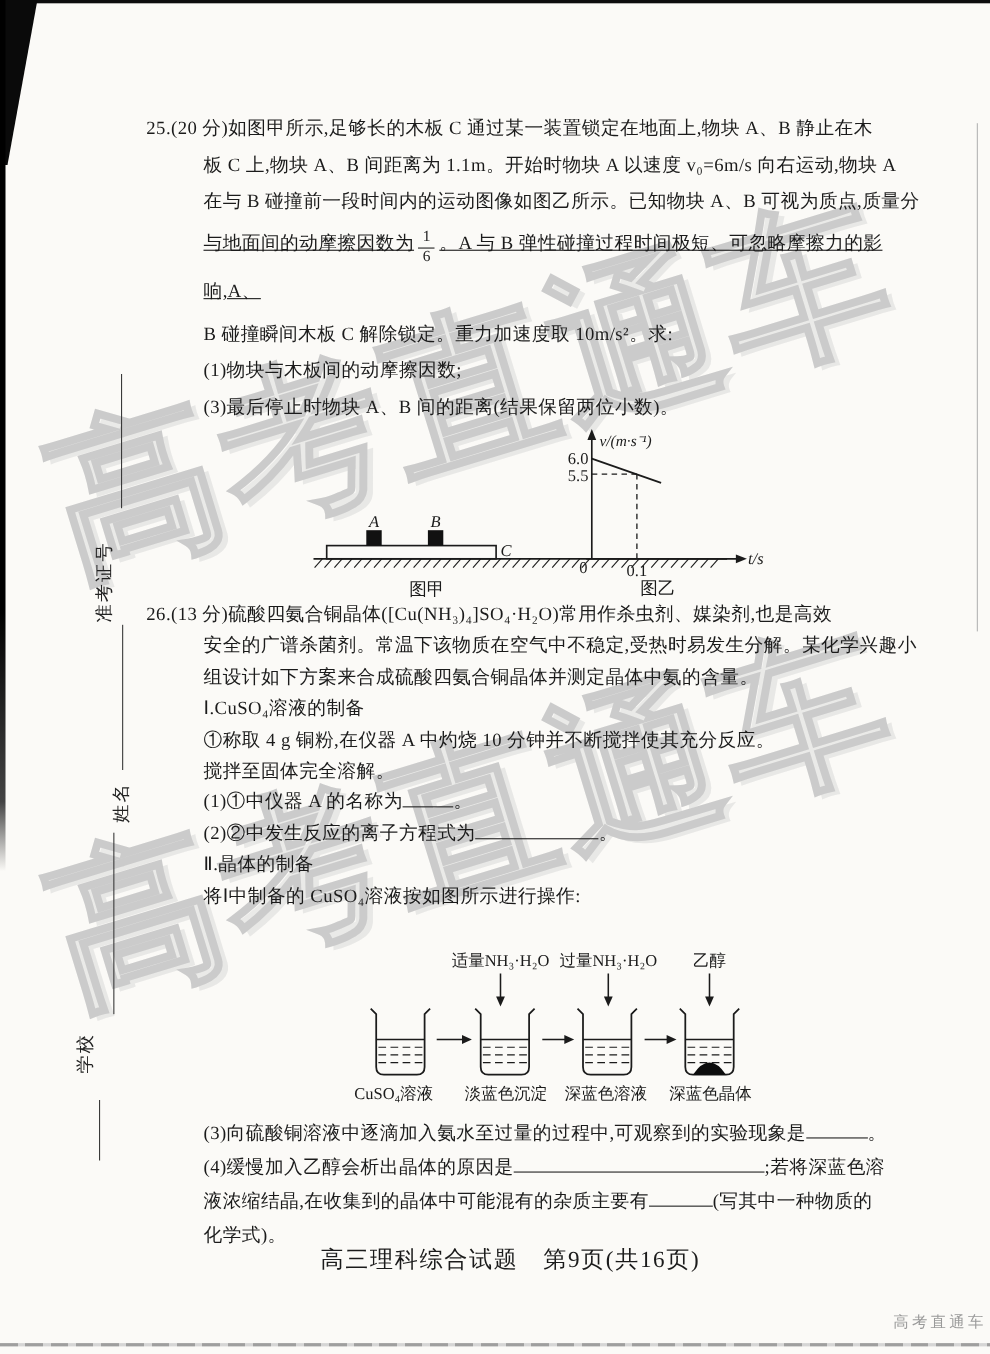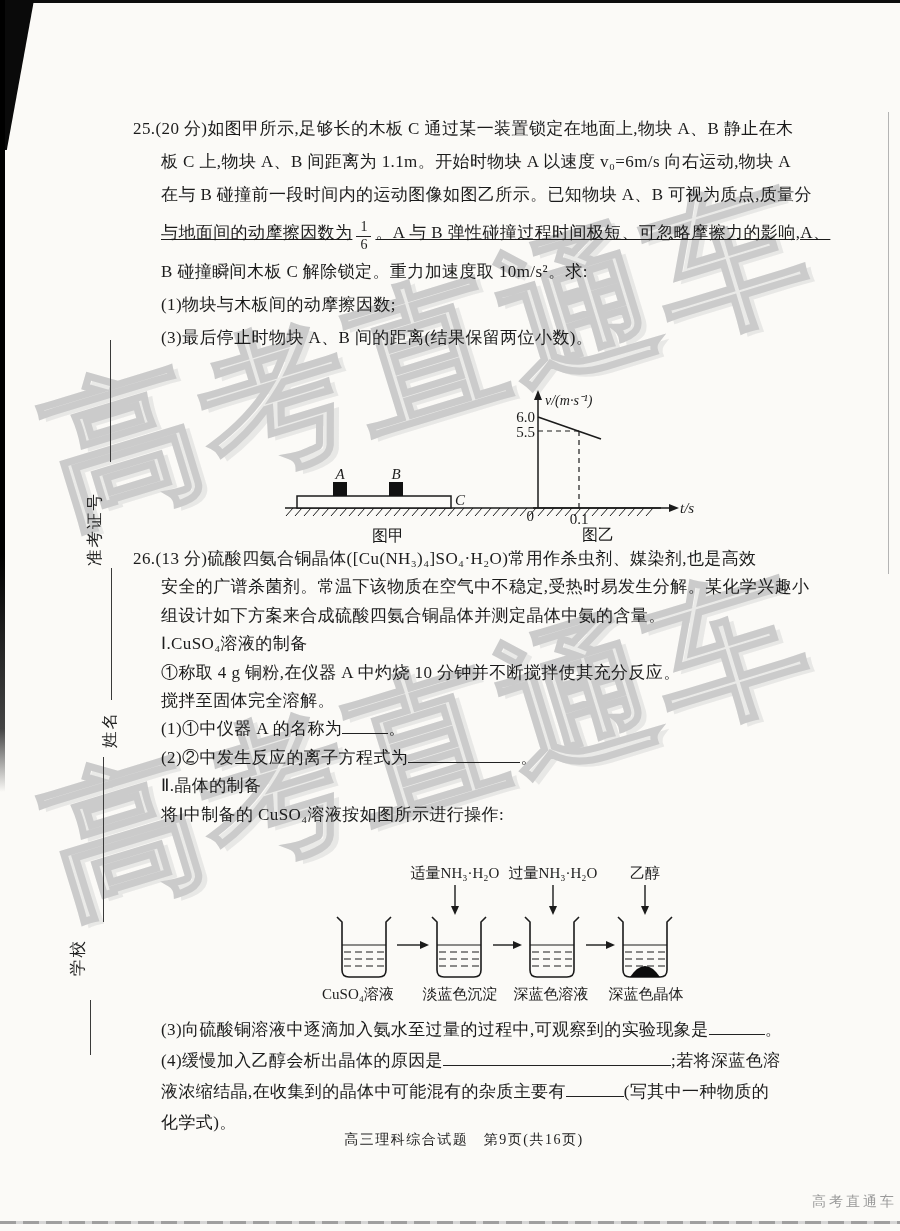--- a/index.html
+++ b/index.html
@@ -21,39 +21,39 @@
       text-shadow:5px 5px 0 rgba(205,205,205,0.4);pointer-events:none;}
   .wm1{left:34px;top:252px;}
   .wm2{left:34px;top:642px;}
   .brand-small{position:absolute;left:812px;top:1193px;font-family:"Liberation Sans",sans-serif;
       font-size:14px;color:#9a9a9a;letter-spacing:3px;}
   
   .mlabel{position:absolute;font-size:16.5px;letter-spacing:2px;color:#222;transform:rotate(-90deg);}
   .mline{position:absolute;width:1px;background:#3a3a3a;}
   
   .col{position:absolute;left:133px;width:706px;font-size:17px;letter-spacing:.4px;}
-  .q25{top:112px;line-height:33px;}
+  .q25{top:100px;line-height:33px;}
   .q26{top:545px;line-height:28.4px;}
   .qtail{top:1014px;line-height:31px;font-family:Liberation Serif, serif;}
-  .ind{margin-left:28px;}
+  .ind{margin-left:52px;}
   .fracline{line-height:44px;text-decoration:underline;}
   .sub{font-size:11px;font-style:italic;vertical-align:-4px;letter-spacing:0;}
   .frac{display:inline-block;vertical-align:-11px;text-align:center;line-height:1.05;
         font-size:14px;margin:0 4px;letter-spacing:0;}
   .frac .num{display:block;border-bottom:1.2px solid #222;padding:0 4px 1px;}
   .frac .den{display:block;padding-top:1px;}
   .blank{display:inline-block;height:15px;border-bottom:1.2px solid #222;vertical-align:baseline;}
   .w1{width:46px;} .w2{width:112px;} .w3{width:56px;} .w4{width:228px;} .w5{width:58px;}
   
   .figjia{position:absolute;left:283px;top:452px;}
   .figyi{position:absolute;left:503px;top:388px;}
   .figflow{position:absolute;left:300px;top:860px;}
   svg text{fill:#1b1b1b;}
   .footer{position:absolute;left:0;top:1131px;width:900px;text-align:center;
-          font-size:14px;letter-spacing:1.5px;padding-left:28px;box-sizing:border-box;}
+          font-size:21px;letter-spacing:1.5px;padding-left:28px;box-sizing:border-box;}
 </style>
 </head>
 <body>
 
 <div class="page">
 
   <div class="wm wm1">高考直通车</div>
   <div class="wm wm2">高考直通车</div>
 
   <div class="edge-top"></div>

